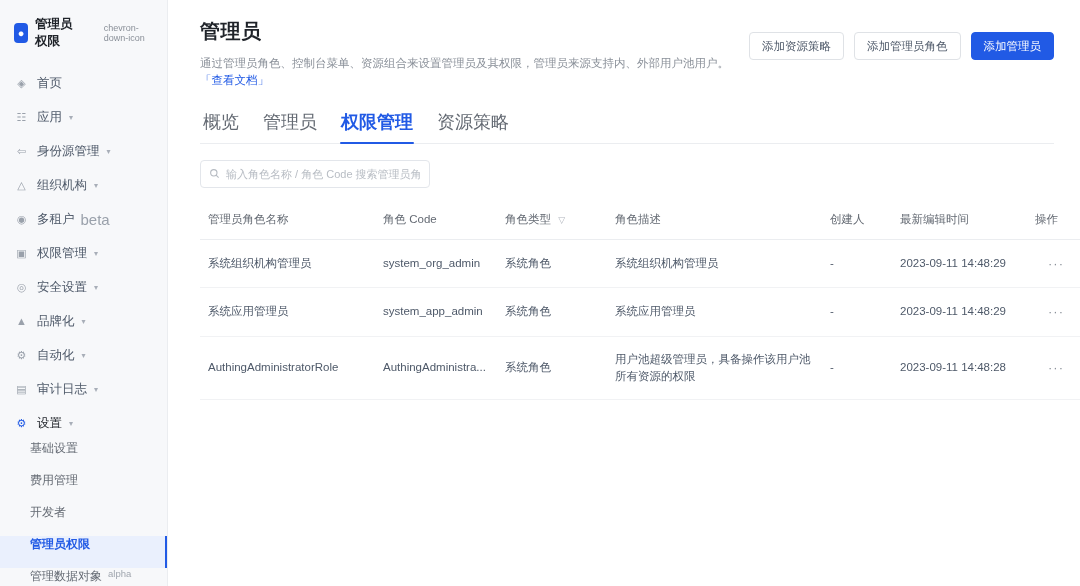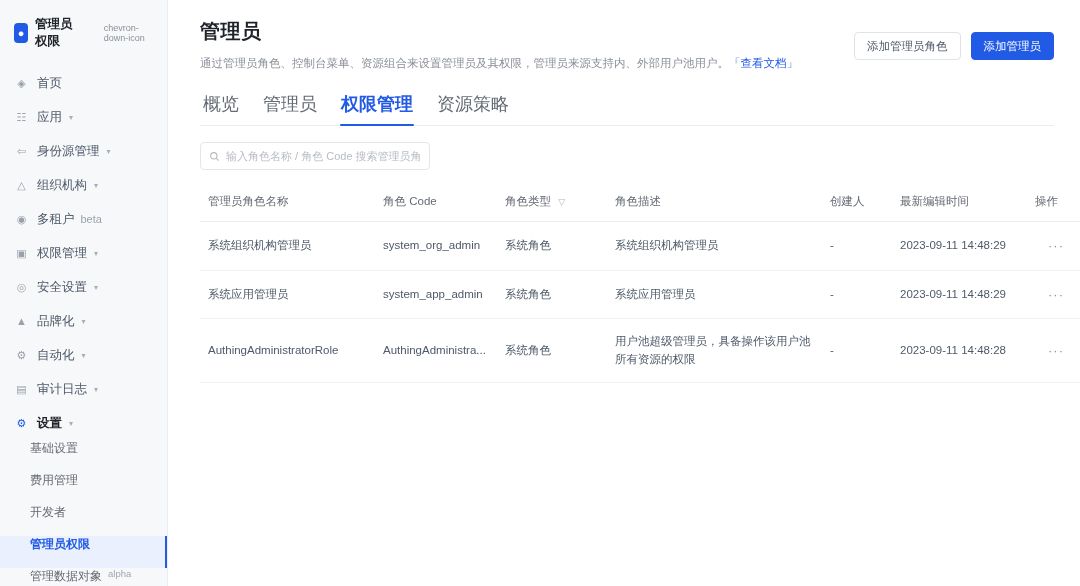--- a/index.html
+++ b/index.html
@@ -41,27 +41,27 @@
     font-size: 12.5px; color: #4e5969;
     cursor: pointer; position: relative;
   }
   .nav-item .ico {
     width: 15px; height: 15px; margin-right: 8px;
     display: inline-flex; align-items: center; justify-content: center;
     color: #9aa1ab; font-size: 11px; flex: 0 0 15px;
   }
   .nav-item .lbl { white-space: nowrap; }
   .nav-item .badge {
-    margin-left: 6px; font-size: 11px; color: #9aa1ab;
+    margin-left: 6px; font-size: 15px; color: #9aa1ab;
   }
   .nav-item .caret {
     margin-left: 7px; font-size: 8px; color: #a8aeb8;
   }
   .nav-item.active .ico { color: #215ae5; }
-  .nav-item.active .lbl { color: #1f2329; font-weight: 700; }
+  .nav-item.active .lbl { color: #1f2329; font-weight: 400; }
 
   .subnav { padding-bottom: 4px; }
   .sub-item {
     display: flex; 
     height: 32px; padding-left: 30px;
     font-size: 12px; color: #646a73;
     cursor: pointer;
   }
   .sub-item.active {
     background: #eaf0fd; color: #215ae5; font-weight: 600;
@@ -241,20 +241,21 @@
 
   <main class="main">
     <div class="page-head">
       <div class="page-head-left">
         <div class="page-title">管理员</div>
         <div class="page-desc">
           <span>通过管理员角色、控制台菜单、资源组合来设置管理员及其权限，管理员来源支持内、外部用户池用户。</span><span class="doc-link">「查看文档」</span>
         </div>
       </div>
       <div class="page-actions">
+        <div class="btn btn-default">添加资源策略</div>
         <div class="btn btn-default">添加管理员角色</div>
         <div class="btn btn-primary">添加管理员</div>
       </div>
     </div>
 
     <div class="tabs">
       <div class="tab">概览</div>
       <div class="tab">管理员</div>
       <div class="tab active">权限管理</div>
       <div class="tab">资源策略</div>

